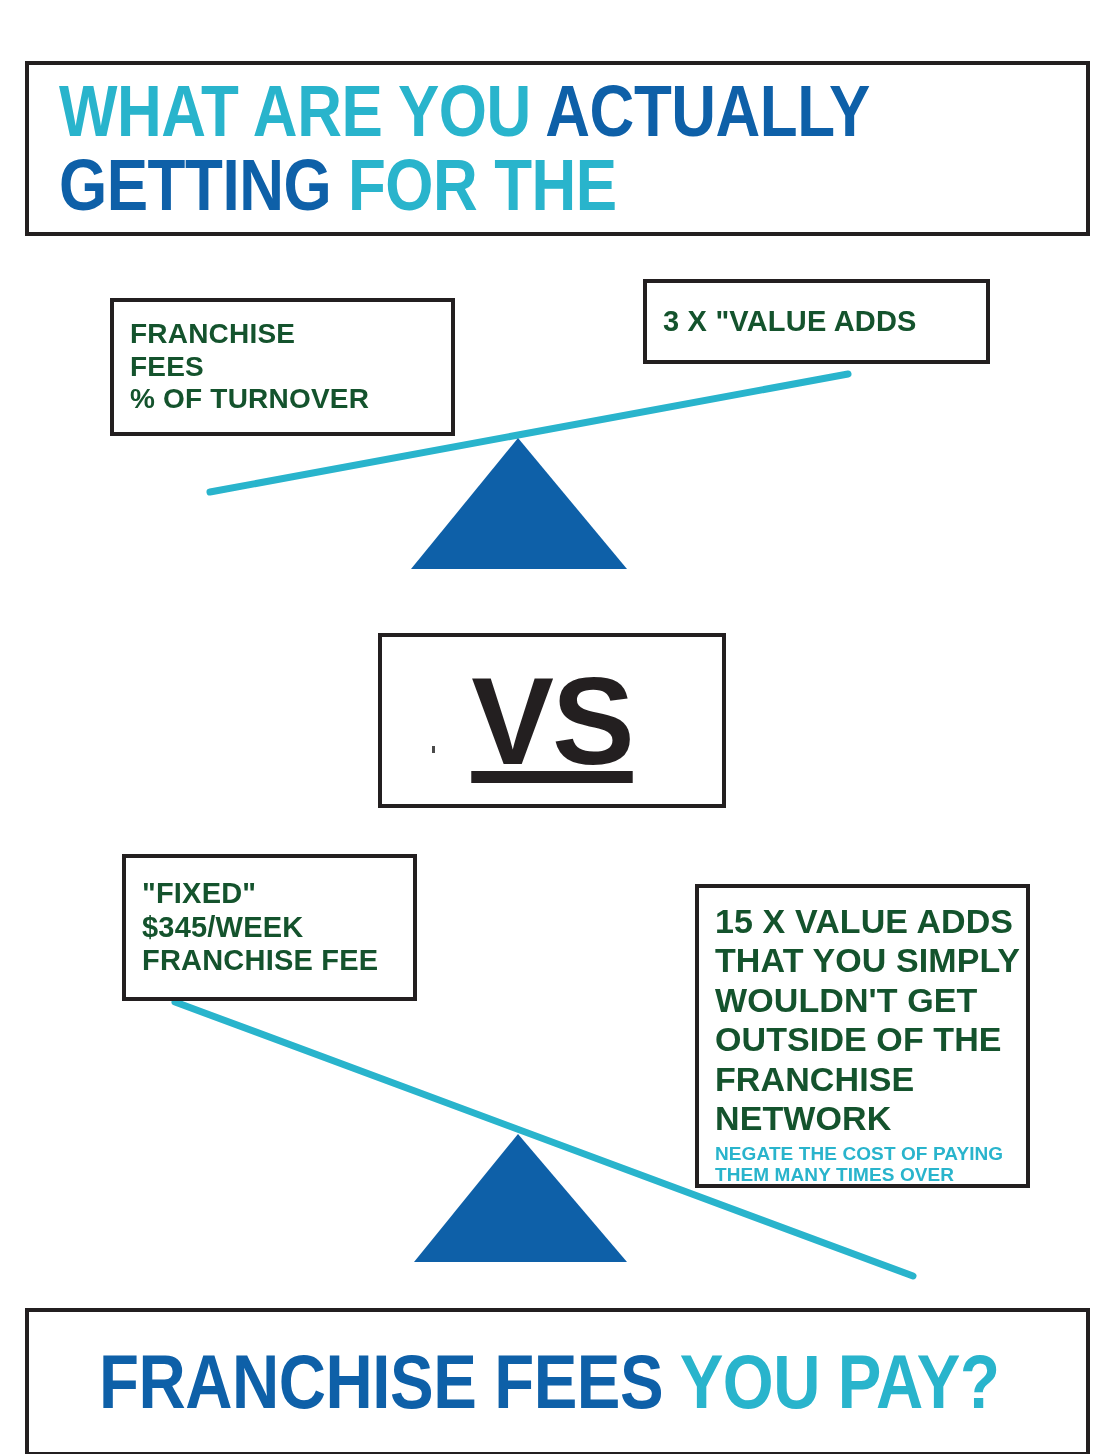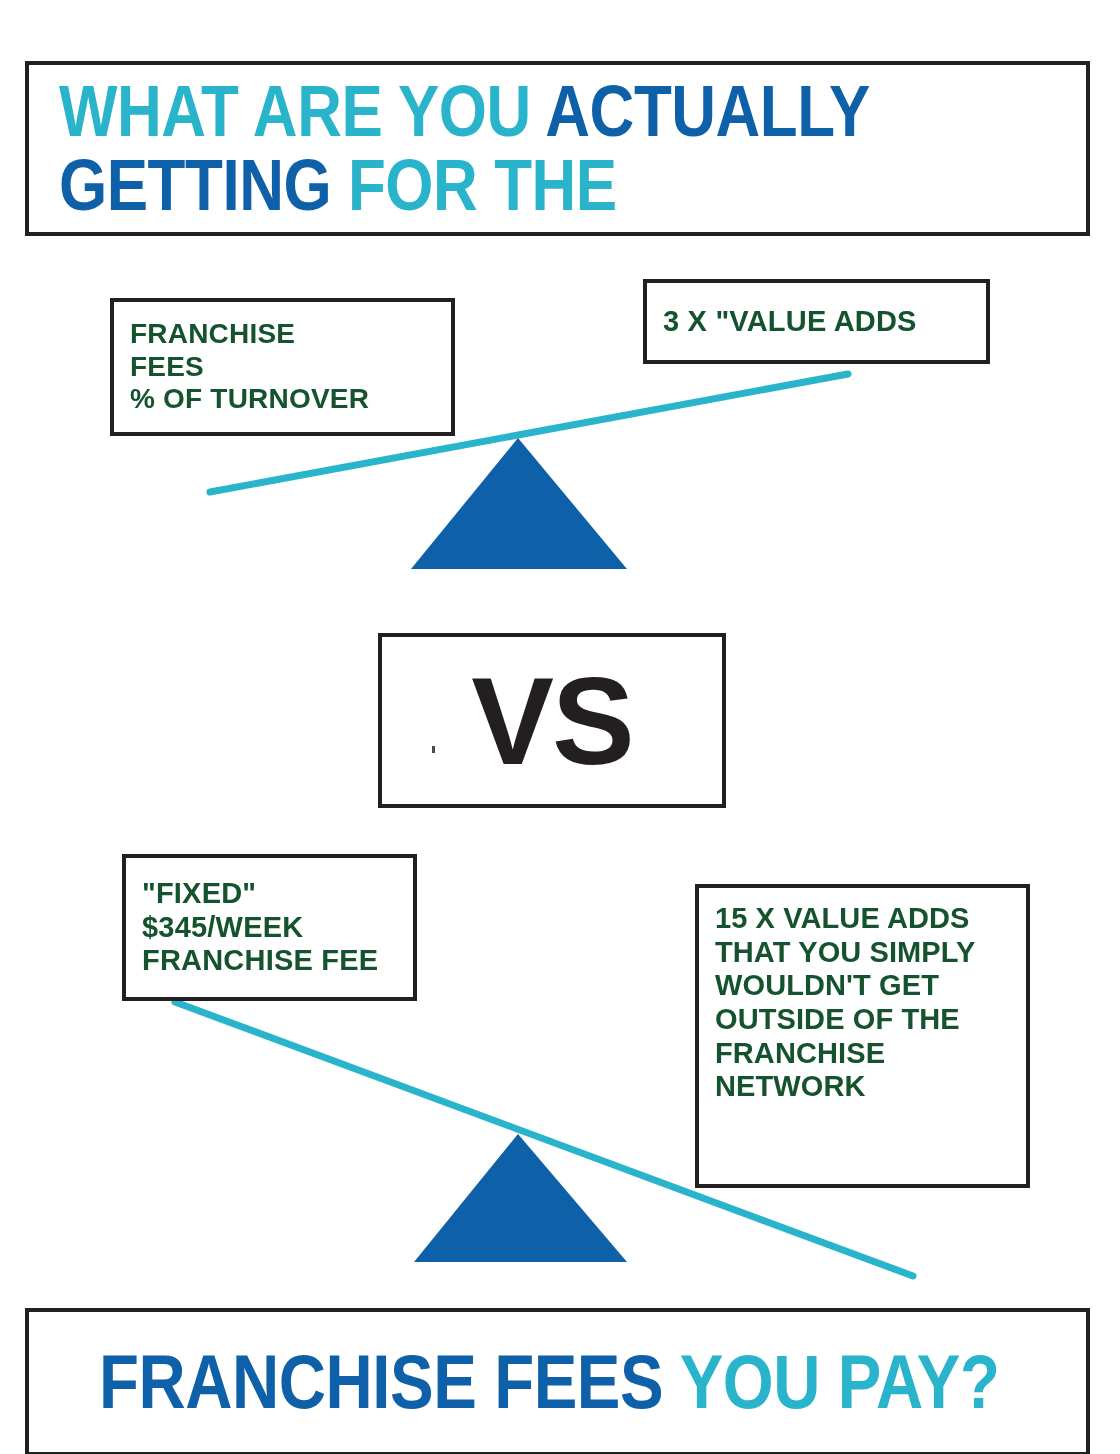--- a/index.html
+++ b/index.html
@@ -79,21 +79,21 @@
   #box-value-adds-3 .label-text { font-size: 29px; letter-spacing: 0.2px; }
 
   #box-fixed-fee { left: 122px; top: 818px; width: 295px; height: 147px; }
   #box-fixed-fee .label-text { font-size: 29px; letter-spacing: 0.2px; }
 
   #box-value-adds-15 {
     left: 695px; top: 848px; width: 335px; height: 304px;
     display: block;
   }
   #box-value-adds-15 .label-text {
-    font-size: 29px;
+    font-size: 34px;
     padding: 14px 0 0 16px;
     letter-spacing: 0.1px;
     line-height: 1.16;
   }
   .sub-text {
     font-size: 19px;
     font-weight: 700;
     color: #29b4cc;
     line-height: 1.12;
     letter-spacing: 0.1px;
@@ -105,20 +105,21 @@
   #box-vs {
     left: 378px; top: 597px; width: 348px; height: 175px;
     display: flex; align-items: center; justify-content: center;
   }
   #vs-text {
     font-size: 124px;
     font-weight: 700;
     color: #231f20;
     letter-spacing: -2px;
     line-height: 1;
+    text-decoration: underline;
   }
   .speck {
     position: absolute;
     left: 432px;
     top: 710px;
     width: 3px;
     height: 7px;
     background: #4a4a4a;
   }
 
@@ -174,20 +175,22 @@
 FRANCHISE FEE</div>
   </div>
 
   <div class="box" id="box-value-adds-15">
     <div class="label-text">15 X VALUE ADDS
 THAT YOU SIMPLY
 WOULDN'T GET
 OUTSIDE OF THE
 FRANCHISE
 NETWORK</div>
+    <div class="sub-text">NEGATE THE COST OF PAYING
+THEM MANY TIMES OVER</div>
   </div>
 
   <div class="box banner" id="footer-banner">
     <div class="banner-inner">
       <div class="banner-line"><span class="w-blue">FRANCHISE FEES </span><span class="w-cyan">YOU PAY?</span></div>
     </div>
   </div>
 
 </div>
 

